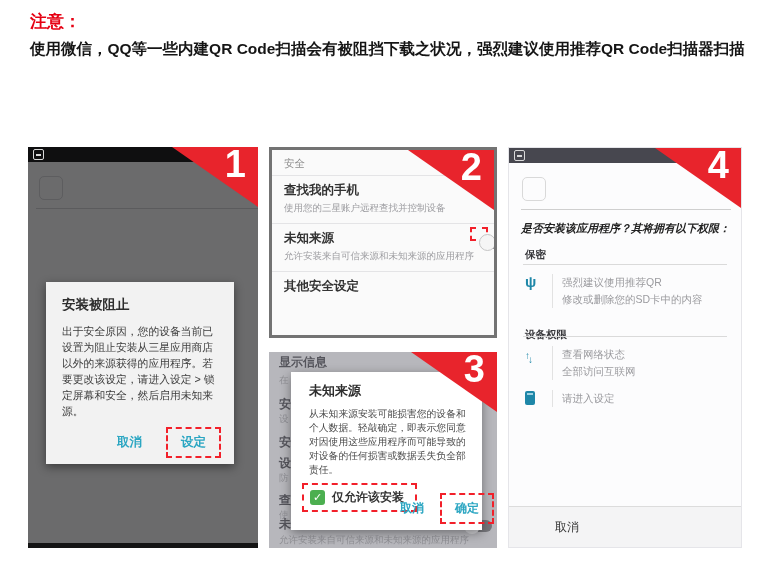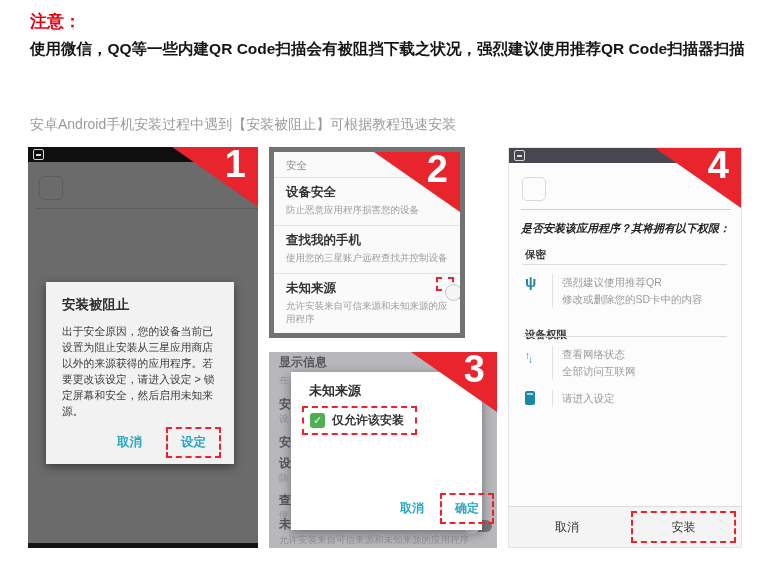--- a/index.html
+++ b/index.html
@@ -8,21 +8,21 @@
 
   
   .notice-title{position:absolute;left:30px;top:10px;font-size:17px;font-weight:bold;color:#e60012;}
   .notice-body{position:absolute;left:30px;top:36px;width:716px;font-size:15.5px;font-weight:bold;
                color:#151515;line-height:26px;}
   .subtitle{position:absolute;left:30px;top:116px;font-size:14px;color:#9b9b9b;}
 
   
   .panel{position:absolute;overflow:hidden;box-sizing:border-box;}
   #p1{left:28px;top:147px;width:230px;height:401px;background:#6b6b6c;}
-  #p2{left:269px;top:147px;width:196px;height:191px;background:#fafafa;border:5px solid #737373;}
+  #p2{left:269px;top:147px;width:228px;height:191px;background:#fafafa;border:3px solid #737373;}
   #p3{left:269px;top:352px;width:228px;height:196px;background:#b7b7bc;}
   #p4{left:508px;top:147px;width:234px;height:401px;background:#fcfcfd;border:1px solid #e5e5e9;}
 
   .corner{position:absolute;top:0;right:0;width:86px;height:60px;background:#e8242c;
           clip-path:polygon(0 0,100% 0,100% 100%);z-index:30;}
   .corner span{position:absolute;top:-3px;right:12px;color:#fff;font-size:38px;font-weight:bold;line-height:1.1;}
 
   
   .statusbar{position:absolute;top:0;left:0;right:0;height:15px;display:flex;align-items:center;
              justify-content:space-between;padding:0 5px;box-sizing:border-box;z-index:5;}
@@ -109,21 +109,20 @@
   .p4-install-box{position:absolute;left:122px;right:5px;top:4px;bottom:4px;border:2px dashed #f2202a;
                   display:flex;align-items:center;justify-content:center;font-size:12px;color:#333;}
 </style>
 </head>
 <body>
 
 <div class="page">
 
   <div class="notice-title">注意：</div>
   <div class="notice-body">使用微信，QQ等一些内建QR Code扫描会有被阻挡下载之状况，强烈建议使用推荐QR Code扫描器扫描</div>
-  <div class="subtitle">安卓Android手机安装过程中遇到【安装被阻止】可根据教程迅速安装</div>
 
   <div class="panel" id="p1">
     <div class="statusbar">
       <span class="sb-left">
           <i></i>
         </span>
       <span class="sb-right">
         <span class="sb-badge">1</span>
         <span class="sb-net">4G</span>
         <span class="sb-signal"></span>
@@ -143,24 +142,20 @@
     </div>
     <div class="p1-bottom"></div>
     <div class="corner">
         <span>1</span>
       </div>
   </div>
 
   <div class="panel" id="p2">
     <div class="p2-header">安全</div>
 
-    <div class="p2-row">
-      <div class="p2-title">设备安全</div>
-      <div class="p2-sub">防止恶意应用程序损害您的设备</div>
-    </div>
     <div class="p2-row">
       <div class="p2-title">查找我的手机</div>
       <div class="p2-sub">使用您的三星账户远程查找并控制设备</div>
     </div>
     <div class="p2-row">
       <div class="p2-title">未知来源</div>
       <div class="p2-sub">允许安装来自可信来源和未知来源的应用程序</div>
       <div class="toggle-wrap dashed-marker" style="border:2px dashed #f2202a;">
         <span class="toggle">
           <span class="track"></span><span class="thumb"></span>
@@ -188,20 +183,21 @@
     <div class="p3-frag-sub" style="top:157px">使</div>
     <div class="p3-frag-title" style="top:164px">未</div>
     <div class="p3-frag-sub" style="top:182px">允许安装来自可信来源和未知来源的应用程序</div>
     <div class="p3-toggle">
         <span class="track"></span>
         <span class="thumb"></span>
       </div>
 
     <div class="dialog3">
       <div class="dlg-title">未知来源</div>
+      <div class="dlg-body">从未知来源安装可能损害您的设备和个人数据。轻敲确定，即表示您同意对因使用这些应用程序而可能导致的对设备的任何损害或数据丢失负全部责任。</div>
       <div class="checkbox-row dashed">
         <span class="checkbox">
             <span>✓</span>
           </span>
         <span class="checkbox-label">仅允许该安装</span>
       </div>
       <div class="d3-buttons">
         <span class="dlg-btn">取消</span>
         <span class="dlg-btn dashed">确定</span>
       </div>
@@ -252,20 +248,19 @@
     <div class="perm" style="top:242px">
       <span class="perm-icon"><span class="vib"></span></span>
       <span class="perm-lines">
         <div>请进入设定</div>
       </span>
     </div>
 
 
     <div class="p4-bar">
       <span class="p4-cancel">取消</span>
-      <span class="p4-install-box">安装</span>
     </div>
     <div class="corner">
         <span>4</span>
       </div>
   </div>
 
 </div>
 
 </body></html>

